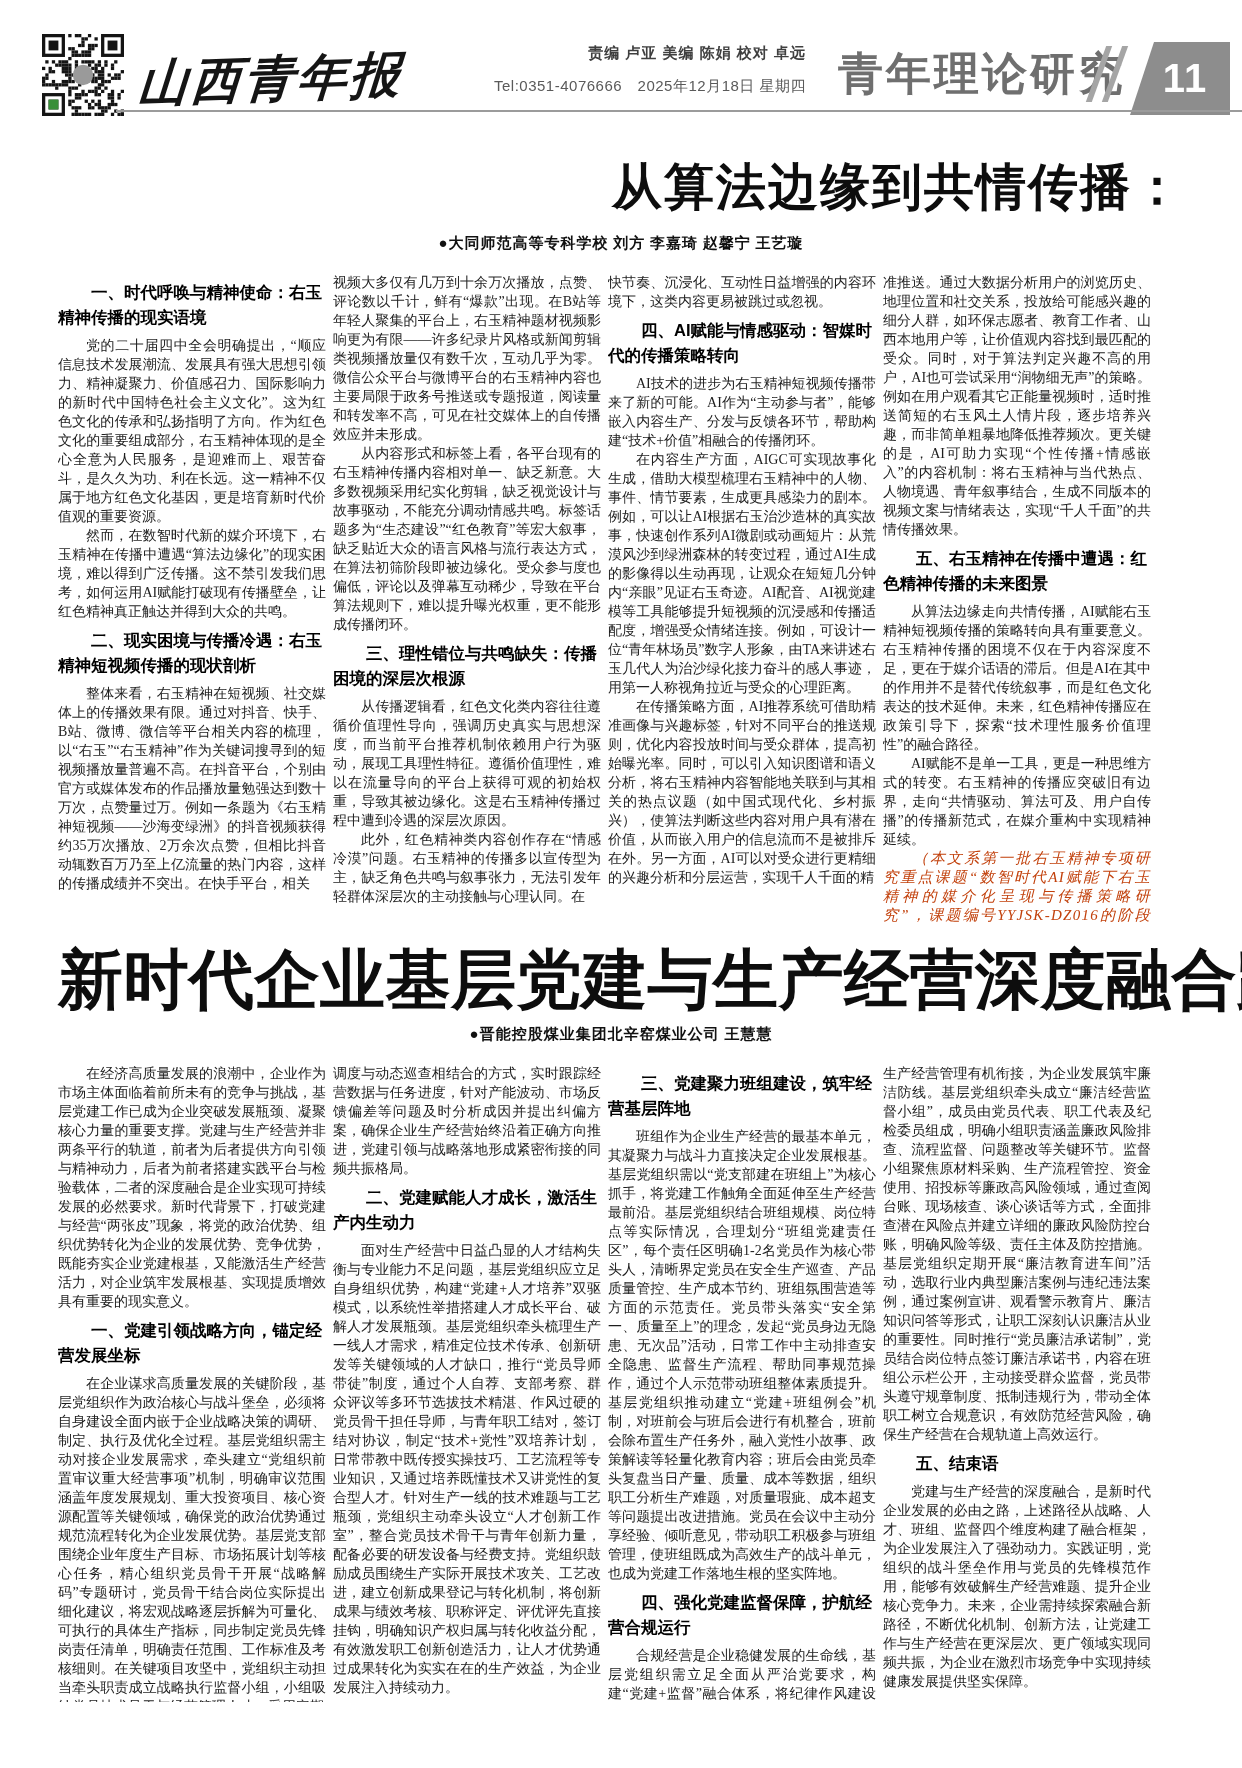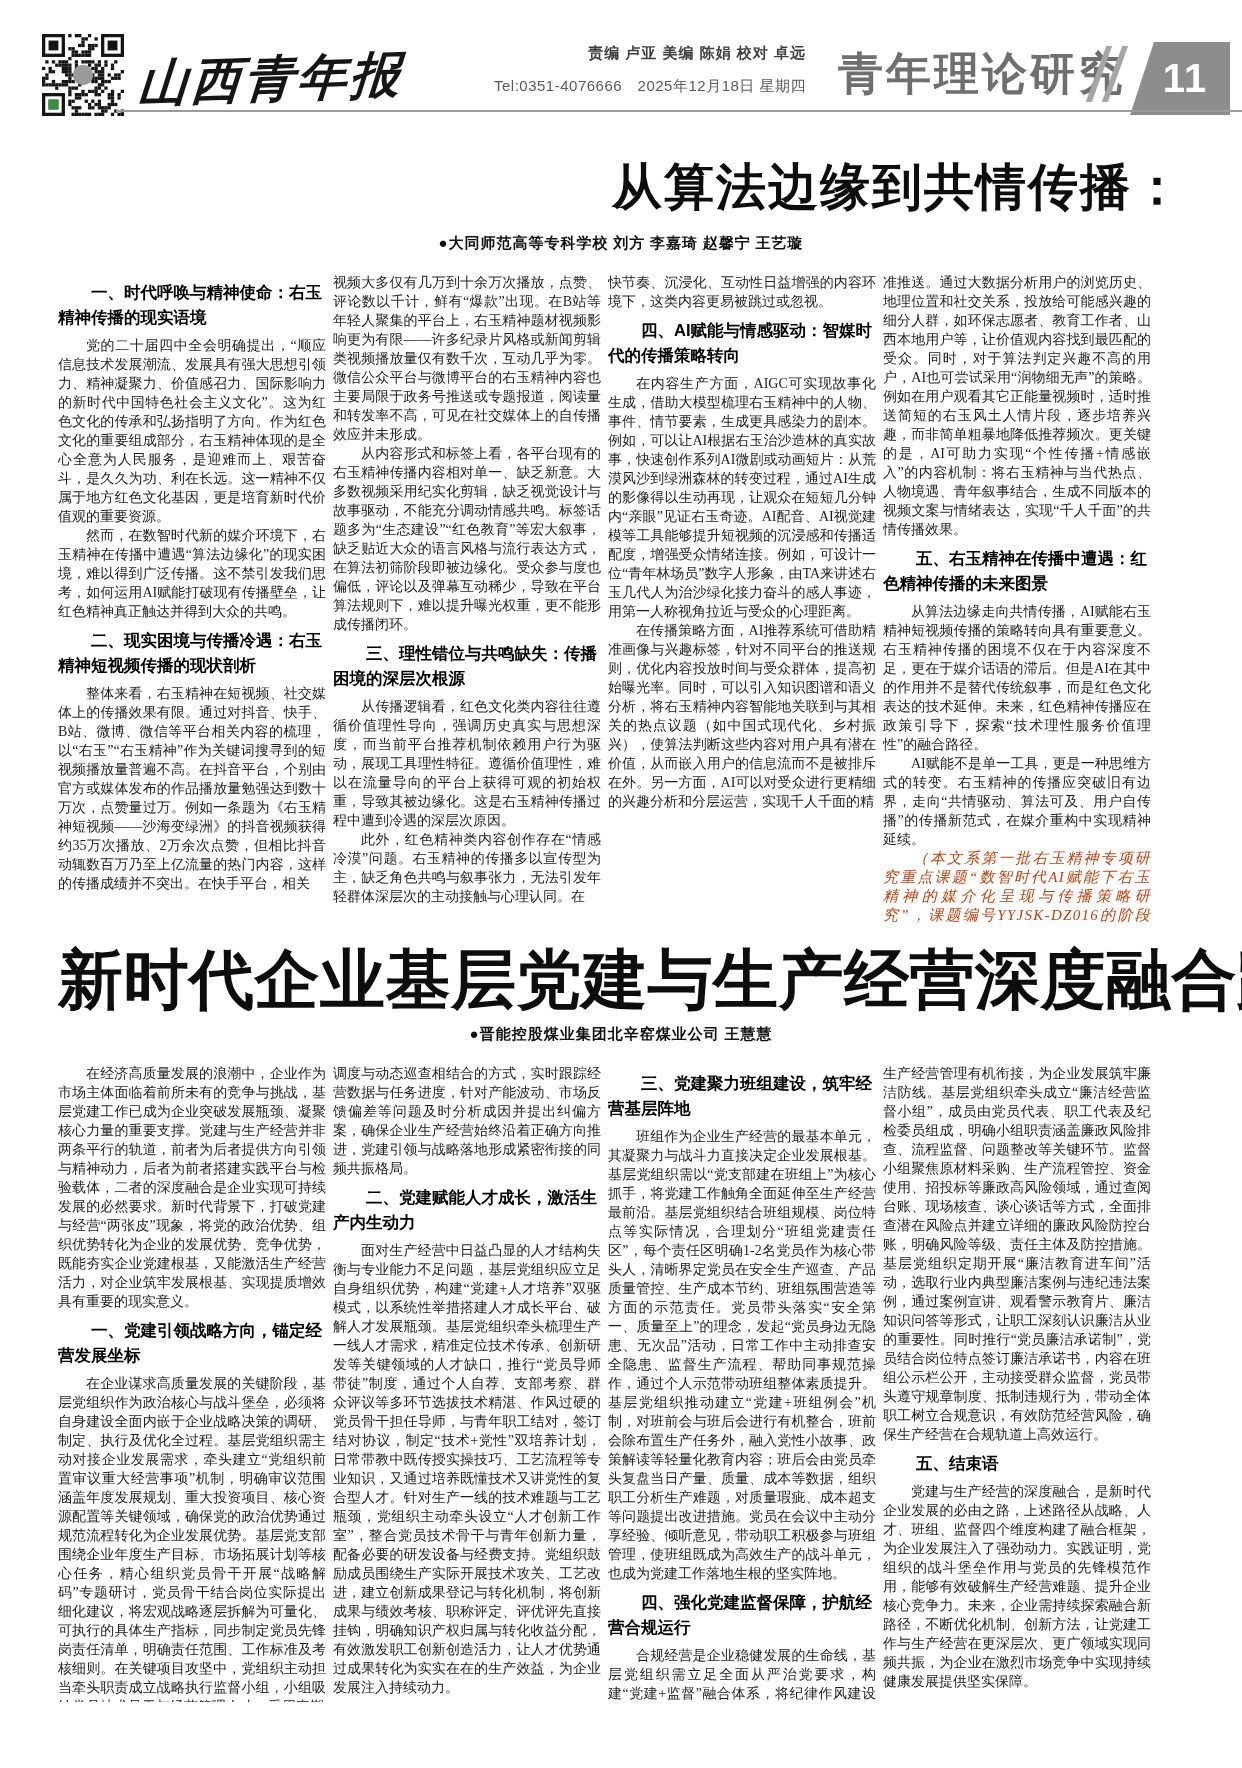--- a/index.html
+++ b/index.html
@@ -298,20 +298,21 @@
         <div class="col">
           <p class="para cont">视频大多仅有几万到十余万次播放，点赞、评论数以千计，鲜有“爆款”出现。在B站等年轻人聚集的平台上，右玉精神题材视频影响更为有限——许多纪录片风格或新闻剪辑类视频播放量仅有数千次，互动几乎为零。微信公众平台与微博平台的右玉精神内容也主要局限于政务号推送或专题报道，阅读量和转发率不高，可见在社交媒体上的自传播效应并未形成。</p>
           <p class="para">从内容形式和标签上看，各平台现有的右玉精神传播内容相对单一、缺乏新意。大多数视频采用纪实化剪辑，缺乏视觉设计与故事驱动，不能充分调动情感共鸣。标签话题多为“生态建设”“红色教育”等宏大叙事，缺乏贴近大众的语言风格与流行表达方式，在算法初筛阶段即被边缘化。受众参与度也偏低，评论以及弹幕互动稀少，导致在平台算法规则下，难以提升曝光权重，更不能形成传播闭环。</p>
           <h3 class="sec-h">三、理性错位与共鸣缺失：传播困境的深层次根源</h3>
           <p class="para">从传播逻辑看，红色文化类内容往往遵循价值理性导向，强调历史真实与思想深度，而当前平台推荐机制依赖用户行为驱动，展现工具理性特征。遵循价值理性，难以在流量导向的平台上获得可观的初始权重，导致其被边缘化。这是右玉精神传播过程中遭到冷遇的深层次原因。</p>
           <p class="para">此外，红色精神类内容创作存在“情感冷漠”问题。右玉精神的传播多以宣传型为主，缺乏角色共鸣与叙事张力，无法引发年轻群体深层次的主动接触与心理认同。在</p>
         </div>
         <div class="col">
           <p class="para cont">快节奏、沉浸化、互动性日益增强的内容环境下，这类内容更易被跳过或忽视。</p>
           <h3 class="sec-h">四、AI赋能与情感驱动：智媒时代的传播策略转向</h3>
+          <p class="para">AI技术的进步为右玉精神短视频传播带来了新的可能。AI作为“主动参与者”，能够嵌入内容生产、分发与反馈各环节，帮助构建“技术+价值”相融合的传播闭环。</p>
           <p class="para">在内容生产方面，AIGC可实现故事化生成，借助大模型梳理右玉精神中的人物、事件、情节要素，生成更具感染力的剧本。例如，可以让AI根据右玉治沙造林的真实故事，快速创作系列AI微剧或动画短片：从荒漠风沙到绿洲森林的转变过程，通过AI生成的影像得以生动再现，让观众在短短几分钟内“亲眼”见证右玉奇迹。AI配音、AI视觉建模等工具能够提升短视频的沉浸感和传播适配度，增强受众情绪连接。例如，可设计一位“青年林场员”数字人形象，由TA来讲述右玉几代人为治沙绿化接力奋斗的感人事迹，用第一人称视角拉近与受众的心理距离。</p>
           <p class="para">在传播策略方面，AI推荐系统可借助精准画像与兴趣标签，针对不同平台的推送规则，优化内容投放时间与受众群体，提高初始曝光率。同时，可以引入知识图谱和语义分析，将右玉精神内容智能地关联到与其相关的热点议题（如中国式现代化、乡村振兴），使算法判断这些内容对用户具有潜在价值，从而嵌入用户的信息流而不是被排斥在外。另一方面，AI可以对受众进行更精细的兴趣分析和分层运营，实现千人千面的精</p>
         </div>
         <div class="col">
           <p class="para cont">准推送。通过大数据分析用户的浏览历史、地理位置和社交关系，投放给可能感兴趣的细分人群，如环保志愿者、教育工作者、山西本地用户等，让价值观内容找到最匹配的受众。同时，对于算法判定兴趣不高的用户，AI也可尝试采用“润物细无声”的策略。例如在用户观看其它正能量视频时，适时推送简短的右玉风土人情片段，逐步培养兴趣，而非简单粗暴地降低推荐频次。更关键的是，AI可助力实现“个性传播+情感嵌入”的内容机制：将右玉精神与当代热点、人物境遇、青年叙事结合，生成不同版本的视频文案与情绪表达，实现“千人千面”的共情传播效果。</p>
           <h3 class="sec-h">五、右玉精神在传播中遭遇：红色精神传播的未来图景</h3>
           <p class="para">从算法边缘走向共情传播，AI赋能右玉精神短视频传播的策略转向具有重要意义。右玉精神传播的困境不仅在于内容深度不足，更在于媒介话语的滞后。但是AI在其中的作用并不是替代传统叙事，而是红色文化表达的技术延伸。未来，红色精神传播应在政策引导下，探索“技术理性服务价值理性”的融合路径。</p>
           <p class="para">AI赋能不是单一工具，更是一种思维方式的转变。右玉精神的传播应突破旧有边界，走向“共情驱动、算法可及、用户自传播”的传播新范式，在媒介重构中实现精神延续。</p>
           <p class="para note">（本文系第一批右玉精神专项研究重点课题“数智时代AI赋能下右玉精神的媒介化呈现与传播策略研究”，课题编号YYJSK-DZ016的阶段性成果。）</p>
         </div>

